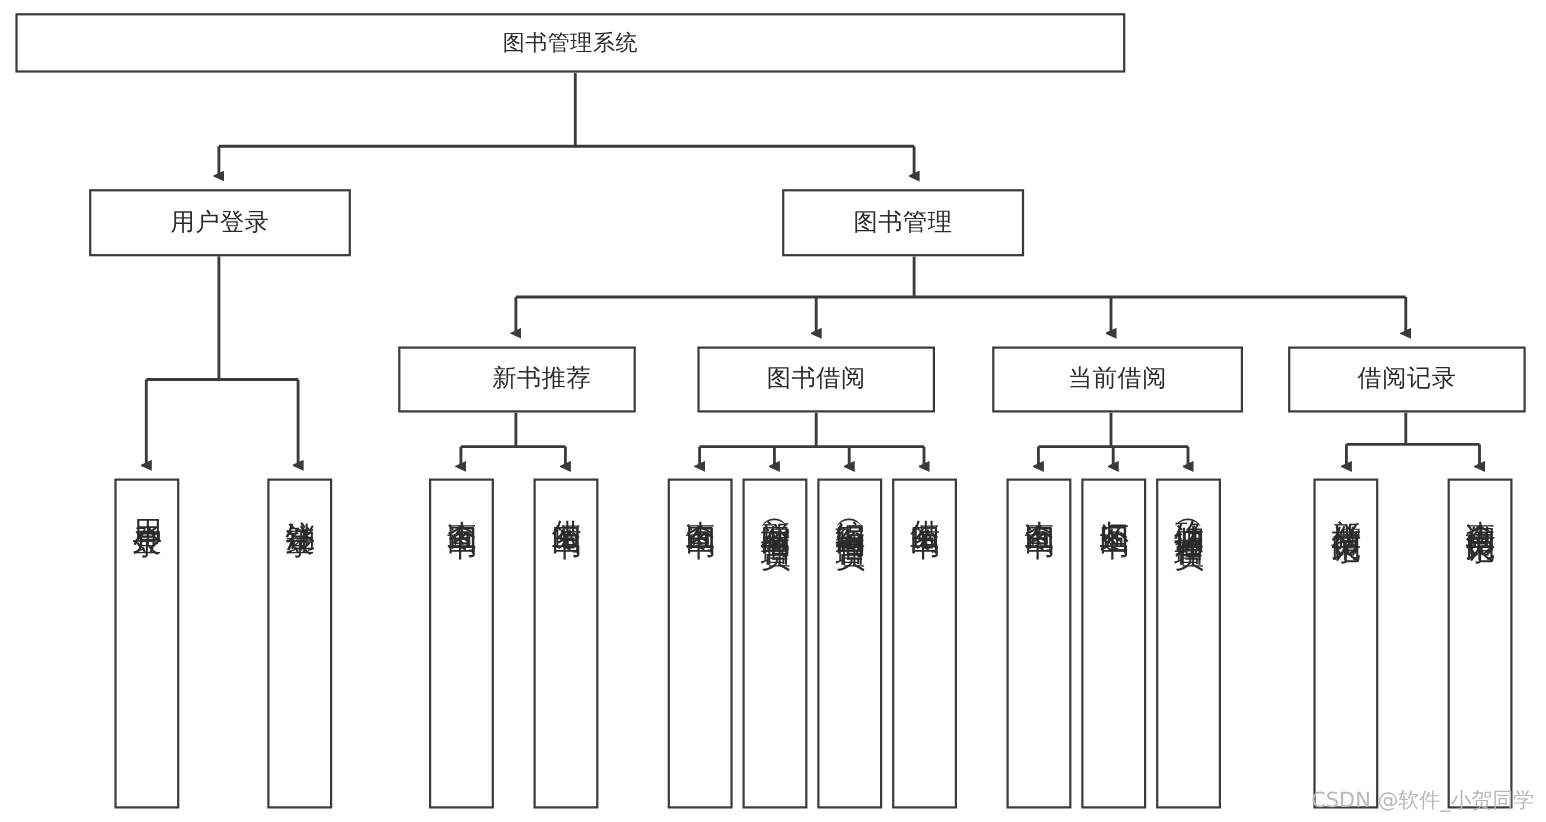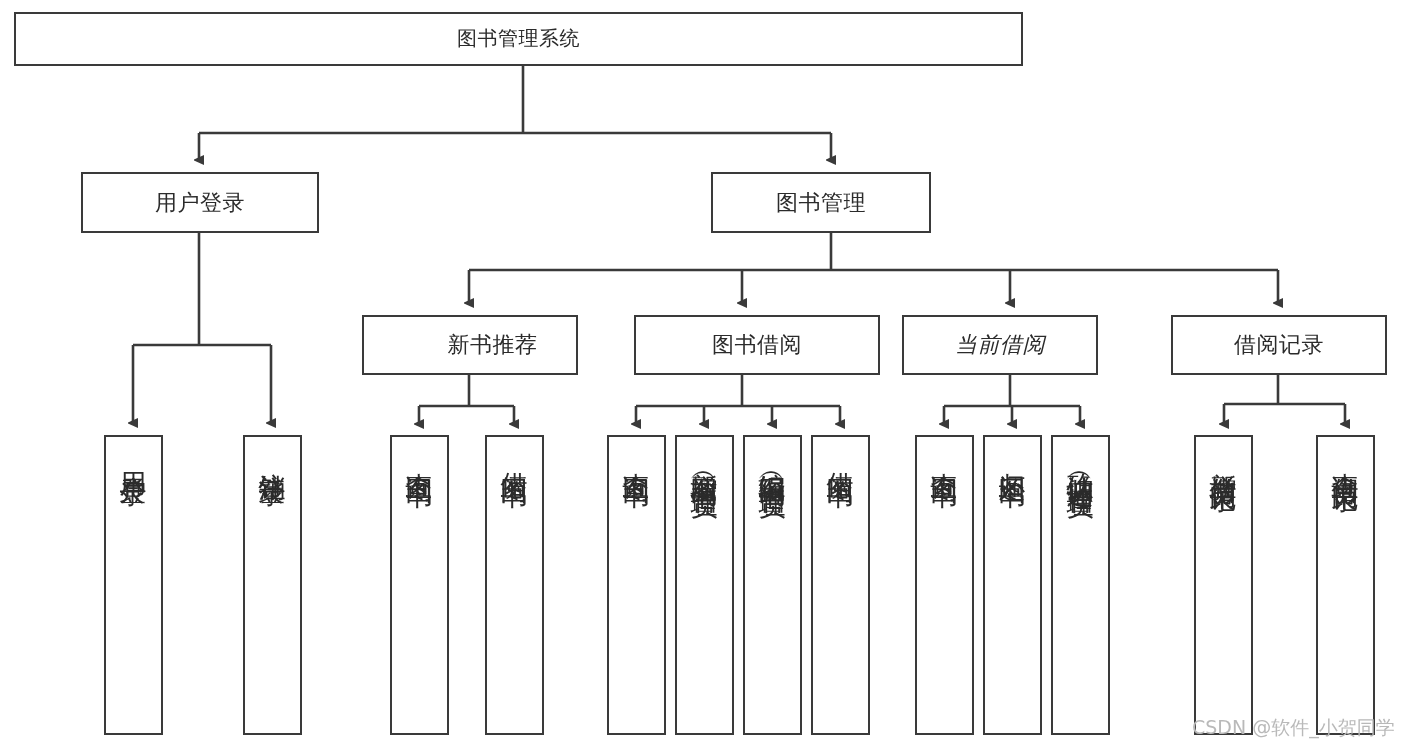--- a/index.html
+++ b/index.html
@@ -137,24 +137,24 @@
   <div class="node horiz" style="left:81px; top:172px; width:238px; height:61px;">
     <span class="node-label">用户登录</span>
   </div>
   <div class="node horiz" style="left:711px; top:172px; width:220px; height:61px;">
     <span class="node-label">图书管理</span>
   </div>
 
   <div class="node horiz" style="left:362px; top:315px; width:216px; height:60px;padding-left:45px;">
     <span class="node-label">新书推荐</span>
   </div>
-  <div class="node horiz" style="left:634px; top:315px; width:246px; height:60px;">
+  <div class="node horiz" style="left:634px; top:315px; width:216px; height:60px;">
     <span class="node-label">图书借阅</span>
   </div>
-  <div class="node horiz" style="left:902px; top:315px; width:196px; height:60px;font-style:italic;">
+  <div class="node horiz" style="left:902px; top:315px; width:228px; height:60px;">
     <span class="node-label">当前借阅</span>
   </div>
   <div class="node horiz" style="left:1171px; top:315px; width:216px; height:60px;">
     <span class="node-label">借阅记录</span>
   </div>
 
   <div class="node vert" style="left:104px; top:435px; width:59px; height:300px;">
     <span class="node-label">用户登录</span>
   </div>
   <div class="node vert" style="left:243px; top:435px; width:59px; height:300px;">

